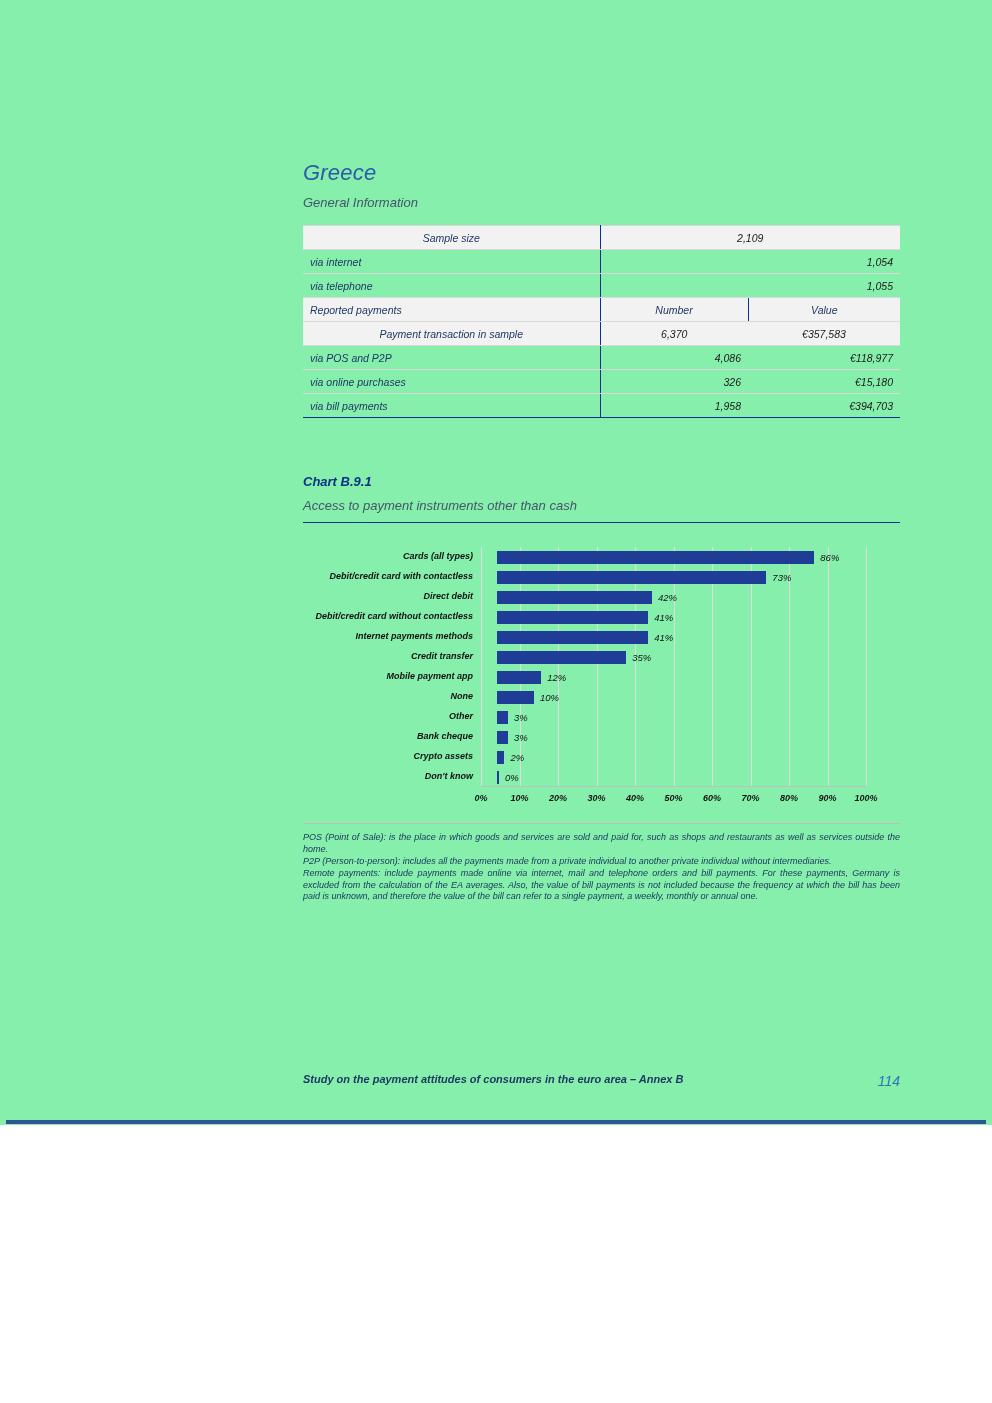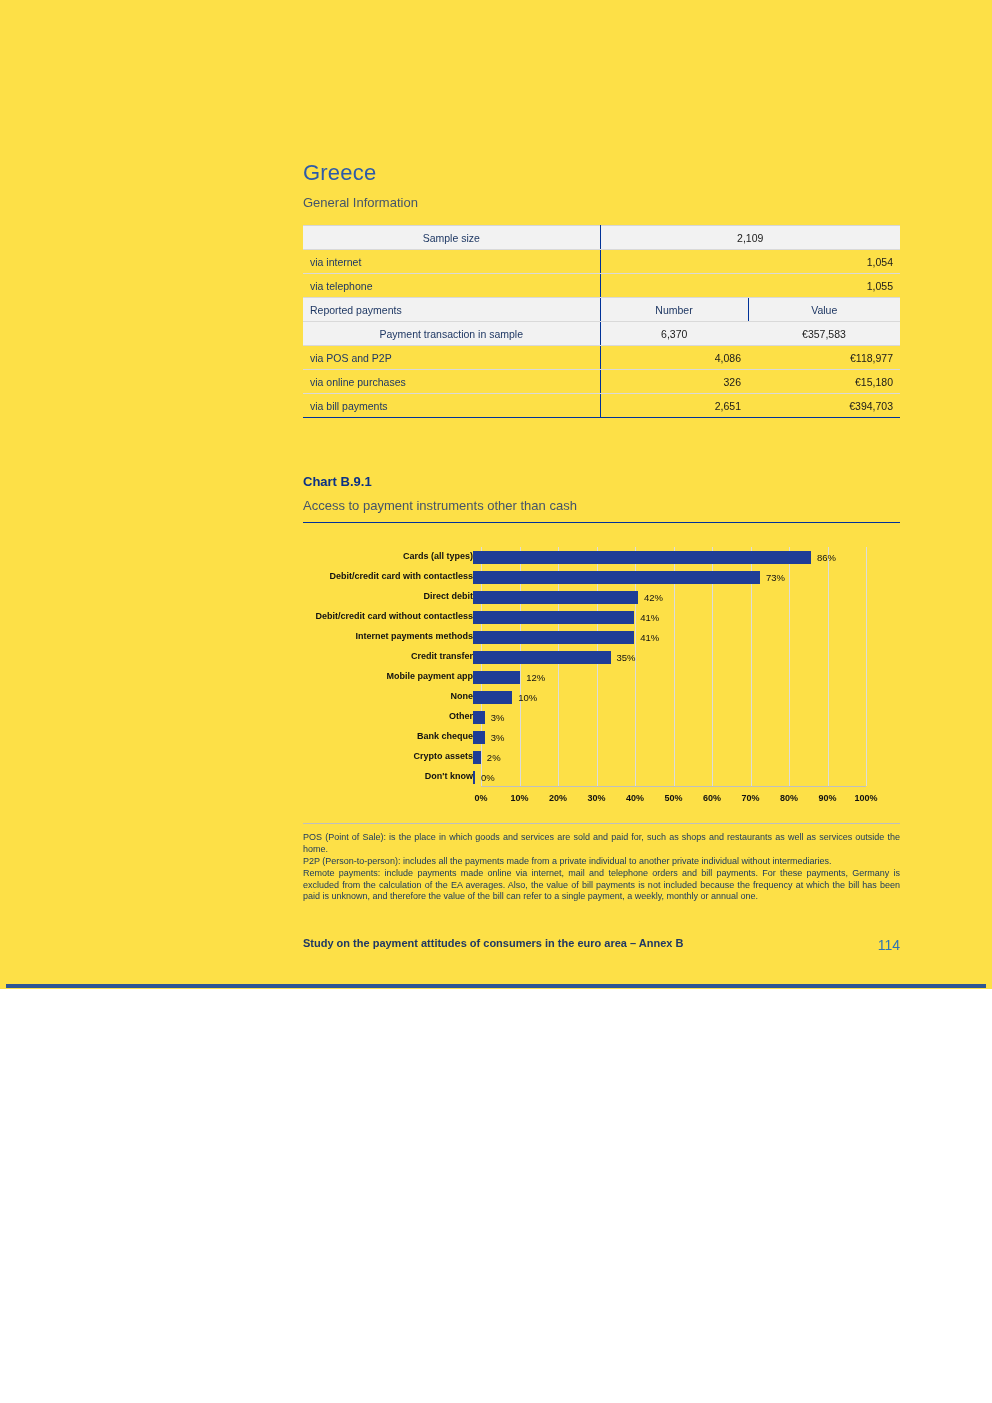--- a/index.html
+++ b/index.html
@@ -1,18 +1,18 @@
 <!DOCTYPE html>
 <html><head>
 <meta charset="utf-8">
 <style>
   * { margin:0; padding:0; box-sizing:border-box; }
   html,body { background:#ffffff; }
   body { font-family:"Liberation Sans","DejaVu Sans",sans-serif; color:#000; }
-  .page { position:relative; width:992px; height:989px; background:#fde047; overflow:hidden; }
+  .page { position:relative; width:992px; height:1125px; background:#86efac; overflow:hidden;font-style:italic; }
   .content { position:absolute; left:303px; top:160px; width:597px; }
 
   .page-title { font-size:22px; font-weight:400; color:#2d5ba9; letter-spacing:0.2px; }
 
   .section-heading { margin-top:30px; font-size:13px; font-weight:700; color:#0b3186; }
   .section-subtitle { margin-top:9px; font-size:13px; font-weight:400; color:#44546a; }
 
   
   table.info-table { margin-top:15px; width:597px; border-collapse:collapse; table-layout:fixed;
     border-top:1px solid #d6d6d6; border-bottom:1px solid #003299; }
@@ -32,21 +32,21 @@
   .rule-navy { margin-top:9px; height:1px; background:#003299; width:597px; }
   .rule-gray { margin-top:16px; height:1px; background:#bfbfbf; width:597px; }
 
   .chart { margin-top:24px; width:563px; position:relative; }
   .plot-wrap { position:relative; }
   .gridlines { position:absolute; left:178px; right:0; top:0; bottom:0; border-bottom:1px solid #bfbfbf; }
   .gridline { position:absolute; top:0; bottom:0; width:1px; background:#dcdcdc; }
   .chart-rows { position:relative; z-index:1; }
   .bar-row { display:flex; align-items:center; height:20px; }
   .bar-label { width:170px; text-align:right; font-size:9px; font-weight:700; color:#111; line-height:1.05; }
-  .bar-track { flex:1; display:flex; align-items:center; height:13px; }
+  .bar-track { flex:1; display:flex; align-items:center; height:13px;padding-left:24px; }
   .bar { height:13px; }
   .bar-value { margin-left:6px; font-size:9.5px; color:#111; white-space:nowrap; }
   .x-axis { position:relative; margin-left:178px; height:20px; }
   .x-tick { position:absolute; top:6px; transform:translateX(-50%); font-size:9px; font-weight:700; color:#111; white-space:nowrap; }
 
   
   .notes { margin-top:8px; width:597px; }
   .notes p { font-size:9px; line-height:1.32; color:#17365d; text-align:justify; }
 
   
@@ -99,21 +99,21 @@
         <td class="num right vline">4,086</td>
         <td class="num right">€118,977</td>
       </tr>
       <tr>
         <td class="lbl">via online purchases</td>
         <td class="num right vline">326</td>
         <td class="num right">€15,180</td>
       </tr>
       <tr>
         <td class="lbl">via bill payments</td>
-        <td class="num right vline">2,651</td>
+        <td class="num right vline">1,958</td>
         <td class="num right">€394,703</td>
       </tr>
     </tbody>
       </table>
 
     <div class="section-heading" style="margin-top:56px;">Chart B.9.1</div>
     <div class="section-subtitle">Access to payment instruments other than cash</div>
     <div class="rule-navy"></div>
 
     <div class="chart">

